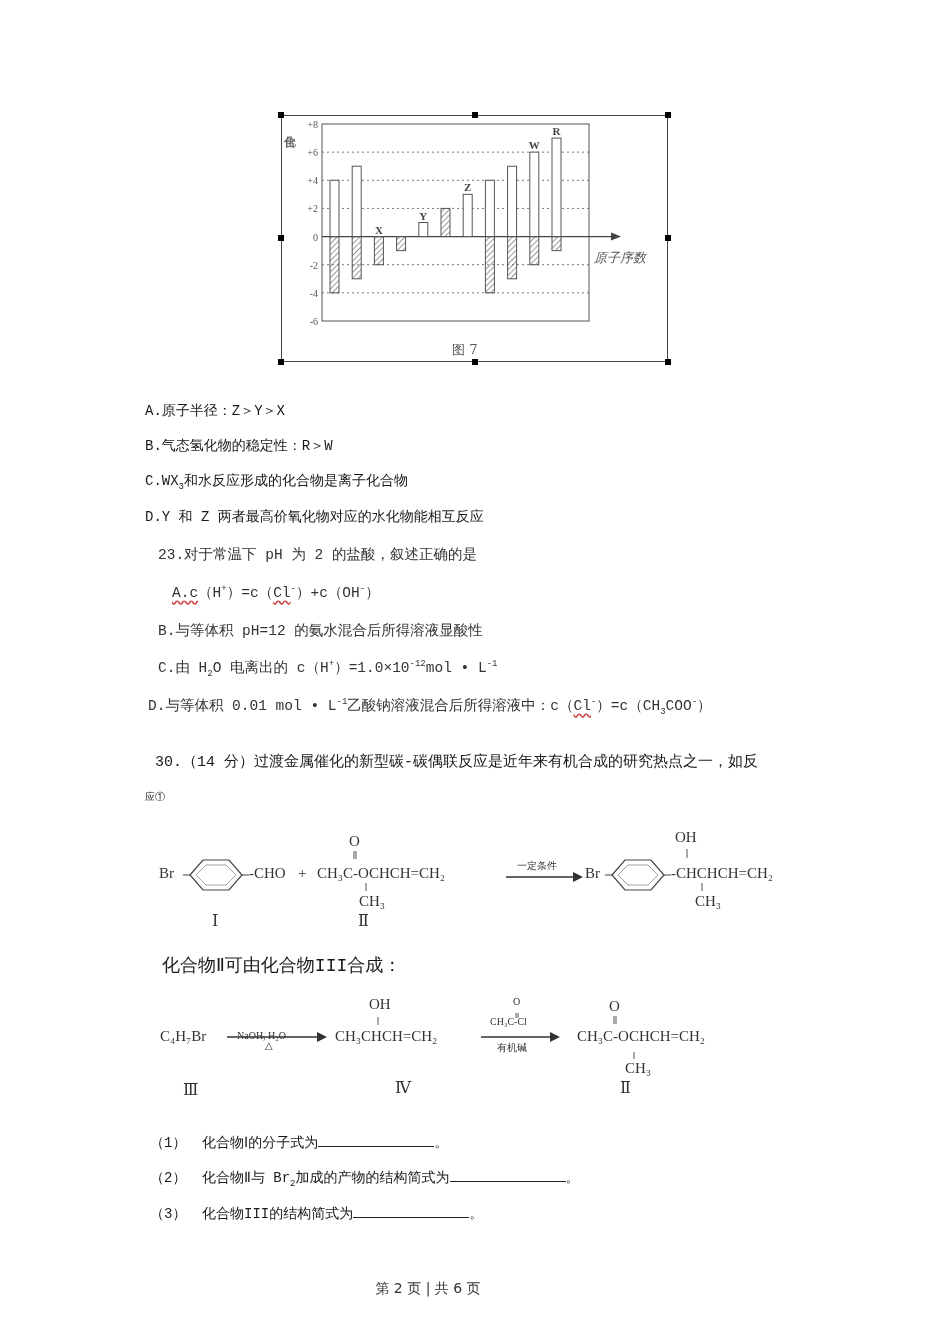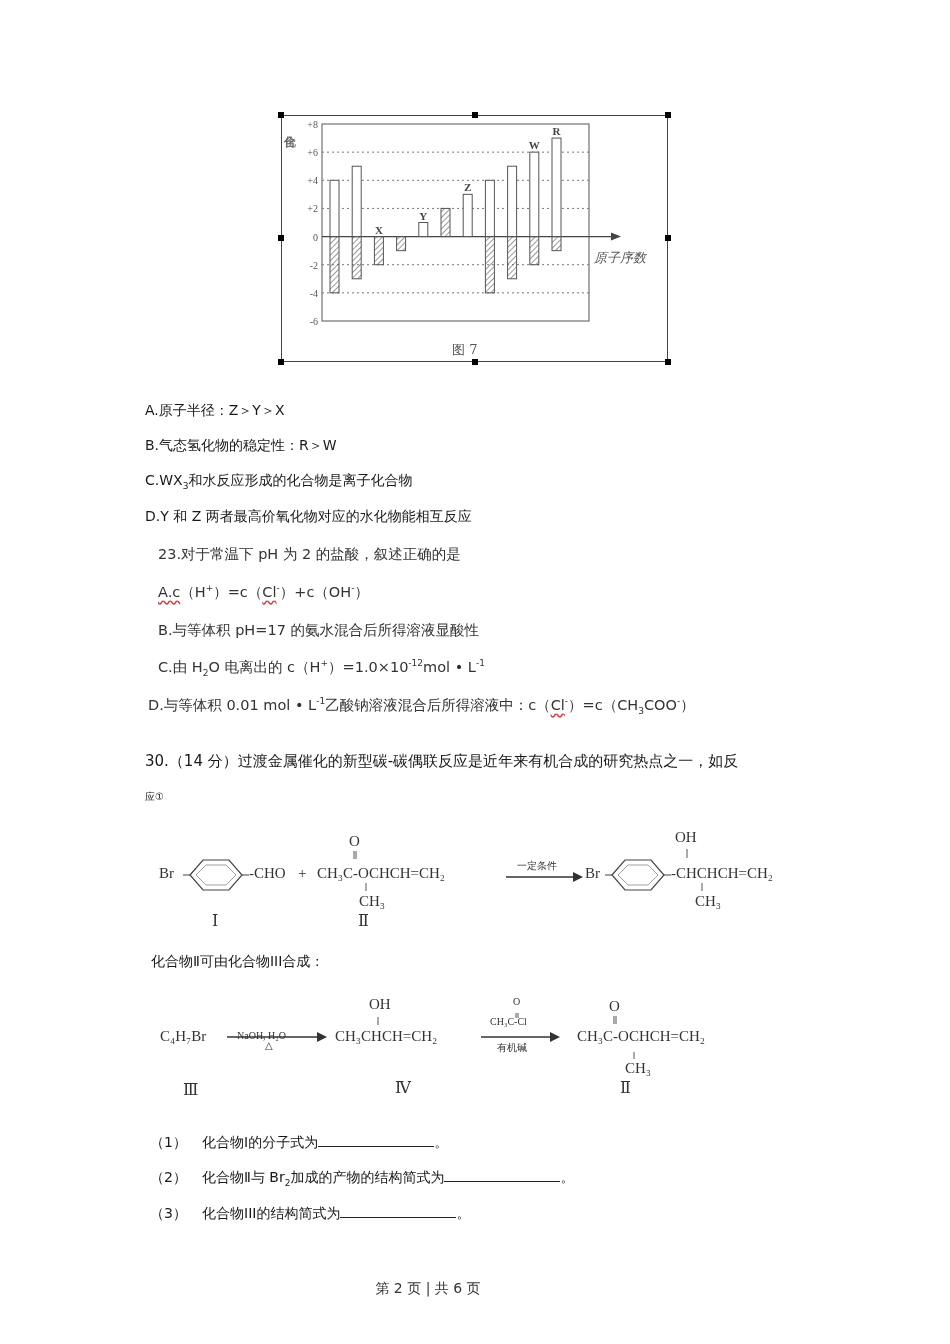--- a/index.html
+++ b/index.html
@@ -1,19 +1,19 @@
 <!DOCTYPE html>
 <html><head>
 <meta charset="utf-8">
 <style>
   html, body { margin: 0; padding: 0; background: #ffffff; }
   body { width: 950px; height: 1344px; position: relative; overflow: hidden;
          font-family: "DejaVu Sans", "Liberation Sans", sans-serif; color: #222; }
   .abs { position: absolute; }
-  .line { position: absolute; font-size: 14px; white-space: nowrap; color: #1a1a1a; }
+  .line { position: absolute; font-size: 14px; white-space: nowrap; color: #1a1a1a; font-family: Liberation Mono, monospace; }
   .line.q23 { color: #333; font-size: 14.5px; }
   sub, sup { font-size: 9px; }
   .wavy { text-decoration: underline wavy #d04040; text-underline-offset: 3px; }
   .blank { display: inline-block; border-bottom: 1px solid #222; height: 12px; vertical-align: baseline; }
   
   #chart-frame { left: 281px; top: 115px; width: 387px; height: 247px; border: 1px solid #444; box-sizing: border-box; }
   .handle { position: absolute; width: 6px; height: 6px; background: #000; }
   .eq { position: absolute; font-family: "Liberation Serif", "DejaVu Serif", serif; font-size: 15px; color: #333; white-space: nowrap; }
   .eq-small { font-size: 10px; text-align: center; }
   .roman { font-family: "Liberation Serif", "DejaVu Serif", serif; font-size: 16px; color: #333; position: absolute; }
@@ -87,32 +87,32 @@
 <div class="line" style="left:145px;top:402px">A.原子半径：Z＞Y＞X</div>
 <div class="line" style="left:145px;top:437px">
   <span>B.气态</span><span>氢化物的稳定性：R＞W</span>
 </div>
 <div class="line" style="left:145px;top:472px">
   <span>C.WX</span><sub>3</sub><span>和水反应形成的化合物是离子化合物</span>
 </div>
 <div class="line" style="left:145px;top:508px">D.Y 和 Z 两者最高价氧化物对应的水化物能相互反应</div>
 
 <div class="line q23" style="left:158px;top:545px">23.对于常温下 pH 为 2 的盐酸，叙述正确的是</div>
-<div class="line q23" style="left:158px;top:583px">
+<div class="line q23" style="left:172px;top:583px">
   <span class="wavy">A.c</span><span>（H</span><sup>+</sup><span>）=c（</span><span class="wavy">Cl</span><sup>-</sup><span>）+c（OH</span><sup>-</sup><span>）</span>
 </div>
-<div class="line q23" style="left:158px;top:621px">B.与等体积 pH=17 的氨水混合后所得溶液显酸性</div>
+<div class="line q23" style="left:158px;top:621px">B.与等体积 pH=12 的氨水混合后所得溶液显酸性</div>
 <div class="line q23" style="left:158px;top:658px">
   <span>C.由 H</span><sub>2</sub><span>O 电离出的 c（H</span><sup>+</sup><span>）=1.0×10</span><sup>-12</sup><span>mol • L</span><sup>-1</sup>
 </div>
 <div class="line q23" style="left:148px;top:696px">
   <span>D.与等体积 0.01 mol • L</span><sup>-1</sup><span>乙酸钠溶液混合后所得溶液中：c（</span><span class="wavy">Cl</span><sup>-</sup><span>）=c（CH</span><sub>3</sub><span>COO</span><sup>-</sup><span>）</span>
 </div>
 
-<div class="line" style="left:145px;top:752px;font-size:15px">
+<div class="line" style="left:155px;top:752px;font-size:15px">
   <span>30.（14 分）过渡金属催化的新型碳-碳偶联反应是近</span><span>年来有机合成的研究热点之一，如反</span>
 </div>
 <div class="line" style="left:145px;top:790px;font-size:10px">应①</div>
 
 <div class="abs" style="left:145px;top:825px;width:660px;height:110px">
   <svg width="660" height="110" style="position:absolute;left:0;top:0">
 
     <polygon points="45,50 58,35 84,35 97,50 84,65 58,65" fill="none" stroke="#444" stroke-width="1.2"></polygon>
     <polygon points="51,50 61,40 81,40 91,50 81,60 61,60" fill="none" stroke="#888" stroke-width="0.8"></polygon>
     <line x1="38" y1="50" x2="45" y2="50" stroke="#444"></line>
@@ -140,21 +140,21 @@
   <span class="eq" style="left:214px;top:68px">CH₃</span>
   <span class="eq eq-small" style="left:372px;top:34px">一定条件</span>
   <span class="eq" style="left:440px;top:40px">Br</span>
   <span class="eq" style="left:526px;top:40px">-CHCHCH=CH₂</span>
   <span class="eq" style="left:530px;top:4px">OH</span>
   <span class="eq" style="left:550px;top:68px">CH₃</span>
   <span class="roman" style="left:67px;top:86px">Ⅰ</span>
   <span class="roman" style="left:213px;top:86px">Ⅱ</span>
 </div>
 
-<div class="line" style="left:151px;top:953px;font-size:14px">化合物Ⅱ可由化合物III合成：</div>
+<div class="line" style="left:162px;top:953px;font-size:18px">化合物Ⅱ可由化合物III合成：</div>
 
 <div class="abs" style="left:145px;top:990px;width:630px;height:115px">
   <svg width="630" height="115" style="position:absolute;left:0;top:0">
     <line x1="82" y1="47" x2="172" y2="47" stroke="#333" stroke-width="1.3"></line>
     <polygon points="172,42 182,47 172,52" fill="#333"></polygon>
     <line x1="336" y1="47" x2="405" y2="47" stroke="#333" stroke-width="1.3"></line>
     <polygon points="405,42 415,47 405,52" fill="#333"></polygon>
     <line x1="233" y1="27" x2="233" y2="35" stroke="#555"></line>
     <line x1="371" y1="23" x2="371" y2="28" stroke="#555"></line>
     <line x1="373" y1="23" x2="373" y2="28" stroke="#555"></line>

